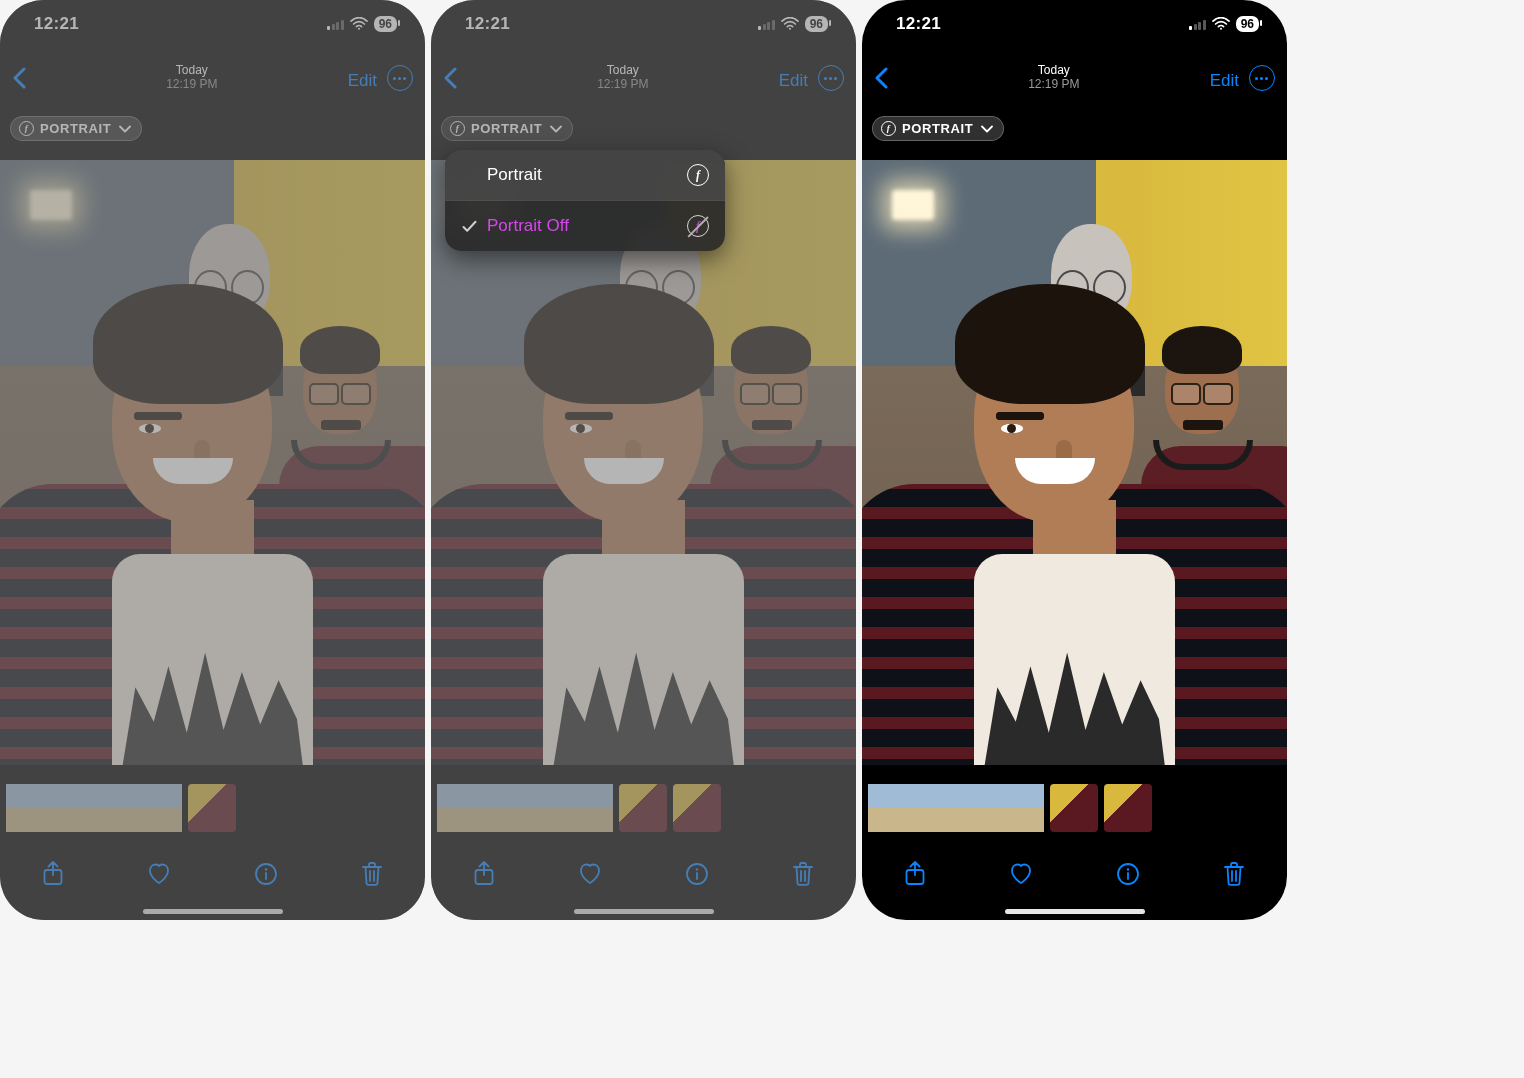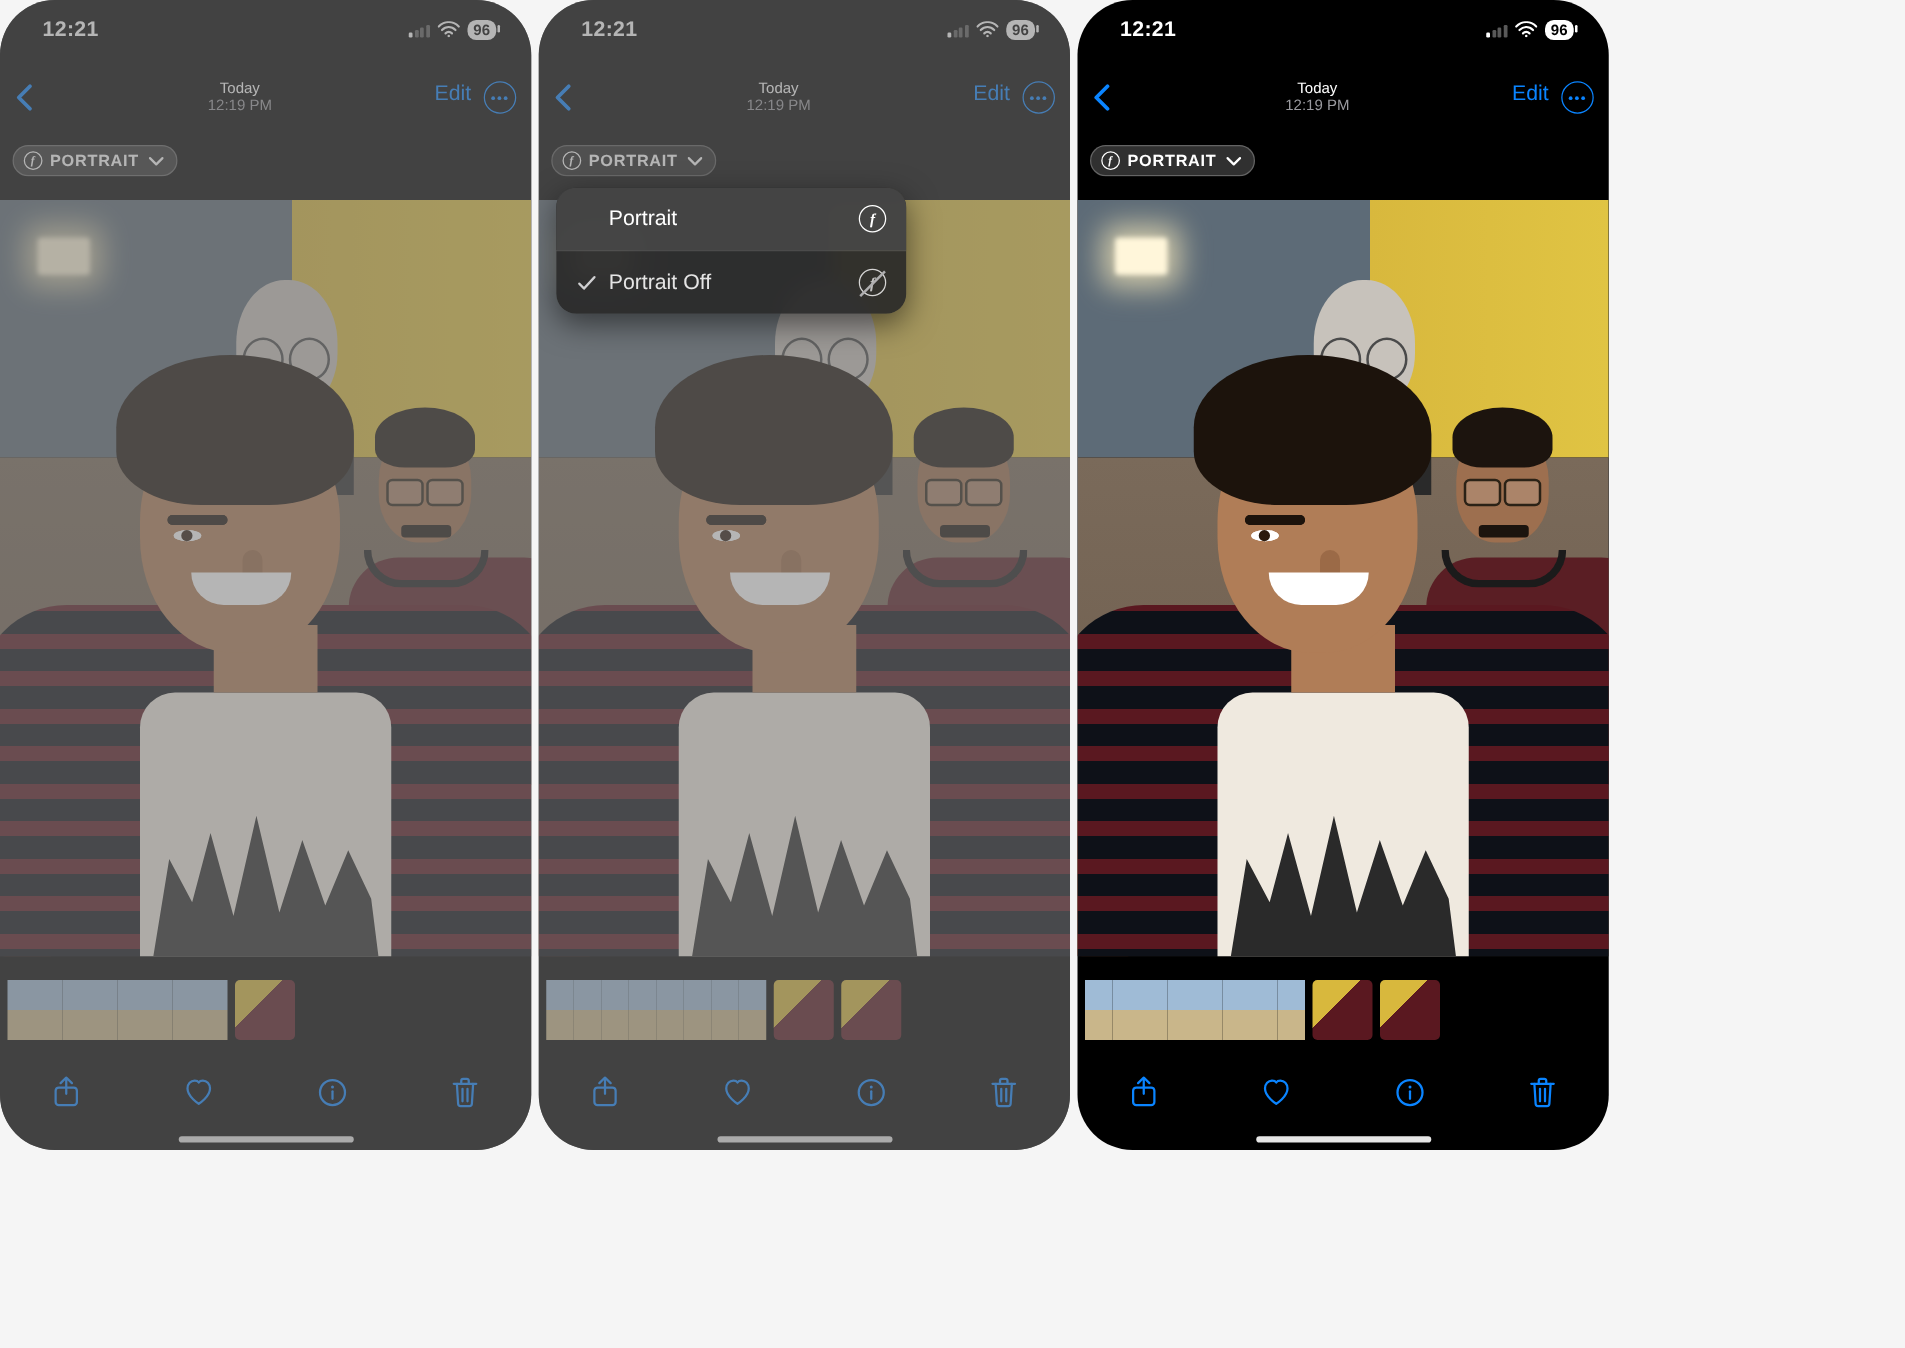--- a/index.html
+++ b/index.html
@@ -20,21 +20,21 @@
   .bars span:nth-child(3){height:8px;}
   .bars span:nth-child(4){height:10px;}
   .batt { background:#fff; color:#000; font-size:12px; font-weight:700; border-radius:7px; padding:1px 5px; line-height:1.2; position:relative; }
   .batt::after{content:"";position:absolute;right:-3px;top:4px;width:2px;height:6px;background:#fff;border-radius:1px;}
   
   .nav { position: absolute; top: 52px; left:0; right:0; height: 52px; display:flex; align-items:center; justify-content:space-between; padding: 0 12px; z-index:10;}
   .nav .back { width:24px; color:#0a84ff; }
   .nav .center { text-align:center; line-height:1.15; }
   .nav .title { font-size:12px; font-weight:400; }
   .nav .subtitle { font-size:12px; font-weight:400; color:#9a9a9f; }
-  .nav .right { display:flex; align-items:flex-start; gap:10px; color:#0a84ff; }
+  .nav .right { display:flex; align-items:flex-end; gap:10px; color:#0a84ff; }
   .nav .edit { font-size:17px; }
   .more-btn { width:26px; height:26px; border:1.6px solid #0a84ff; border-radius:50%; display:flex; align-items:center; justify-content:center; }
   .more-btn .dots { display:flex; gap:2px; }
   .more-btn .dots span { width:3px;height:3px;background:#0a84ff;border-radius:50%; }
   
   .portrait-badge { position:absolute; top:116px; left:10px; z-index:10; background: rgba(60,60,60,0.8); border:0.5px solid rgba(255,255,255,0.25); border-radius:14px; padding:4px 10px 4px 8px; display:flex; align-items:center; gap:6px; font-size:13px; font-weight:600; letter-spacing:0.6px; }
   .f-icon { width:15px;height:15px;border:1.5px solid #fff;border-radius:50%;display:flex;align-items:center;justify-content:center;font-size:9px;font-style:italic;font-weight:700;line-height:1; font-family:"Times New Roman",serif;}
   .chev-down { margin-left:2px; }
   
   .photo { position:absolute; top:160px; left:0; right:0; bottom:155px; overflow:hidden; }
@@ -83,21 +83,21 @@
   .strip .th{width:22px;height:48px;background:linear-gradient(180deg,#9fbbd6 50%,#c9b68a 50%);}
   .strip .big{width:48px;height:48px;border-radius:4px;background:
     linear-gradient(135deg,#d8b83d 40%,#5a1820 40%);
   }
   
   .tools { position:absolute; left:0; right:0; bottom:18px; height:56px; display:flex; align-items:center; justify-content:space-around; z-index:10; color:#0a84ff;}
   .tools .btn{width:40px;height:40px;display:flex;align-items:center;justify-content:center;}
   .home-ind{position:absolute;left:50%;bottom:6px;transform:translateX(-50%);width:140px;height:5px;background:#fff;border-radius:3px;opacity:.9;z-index:10;}
   
   .menu{position:absolute;left:14px;top:150px;width:280px;background:rgba(40,40,40,0.92);backdrop-filter:blur(6px);border-radius:16px;overflow:hidden;z-index:60;box-shadow:0 8px 24px rgba(0,0,0,0.5);}
-  .menu .row{display:flex;align-items:center;justify-content:space-between;padding:14px 16px;font-size:17px;color:#e5e5e5;}
+  .menu .row{display:flex;align-items:center;justify-content:space-between;padding:14px 16px;font-size:17px;color:#d946ef;}
   .menu .row.sel{background:rgba(70,70,70,0.95);color:#fff;}
   .menu .row + .row{border-top:0.5px solid rgba(255,255,255,0.14);}
   .menu .lead{display:flex;align-items:center;gap:10px;}
   .check{width:16px;display:inline-flex;justify-content:center;}
   .f-icon.lg{width:22px;height:22px;font-size:12px;}
   .f-icon.strike{position:relative;opacity:.8}
   .f-icon.strike::after{content:"";position:absolute;left:-4px;right:-4px;top:50%;height:1.8px;background:#cfcfd1;transform:rotate(-45deg);}
   
   svg{display:block}
 </style>

